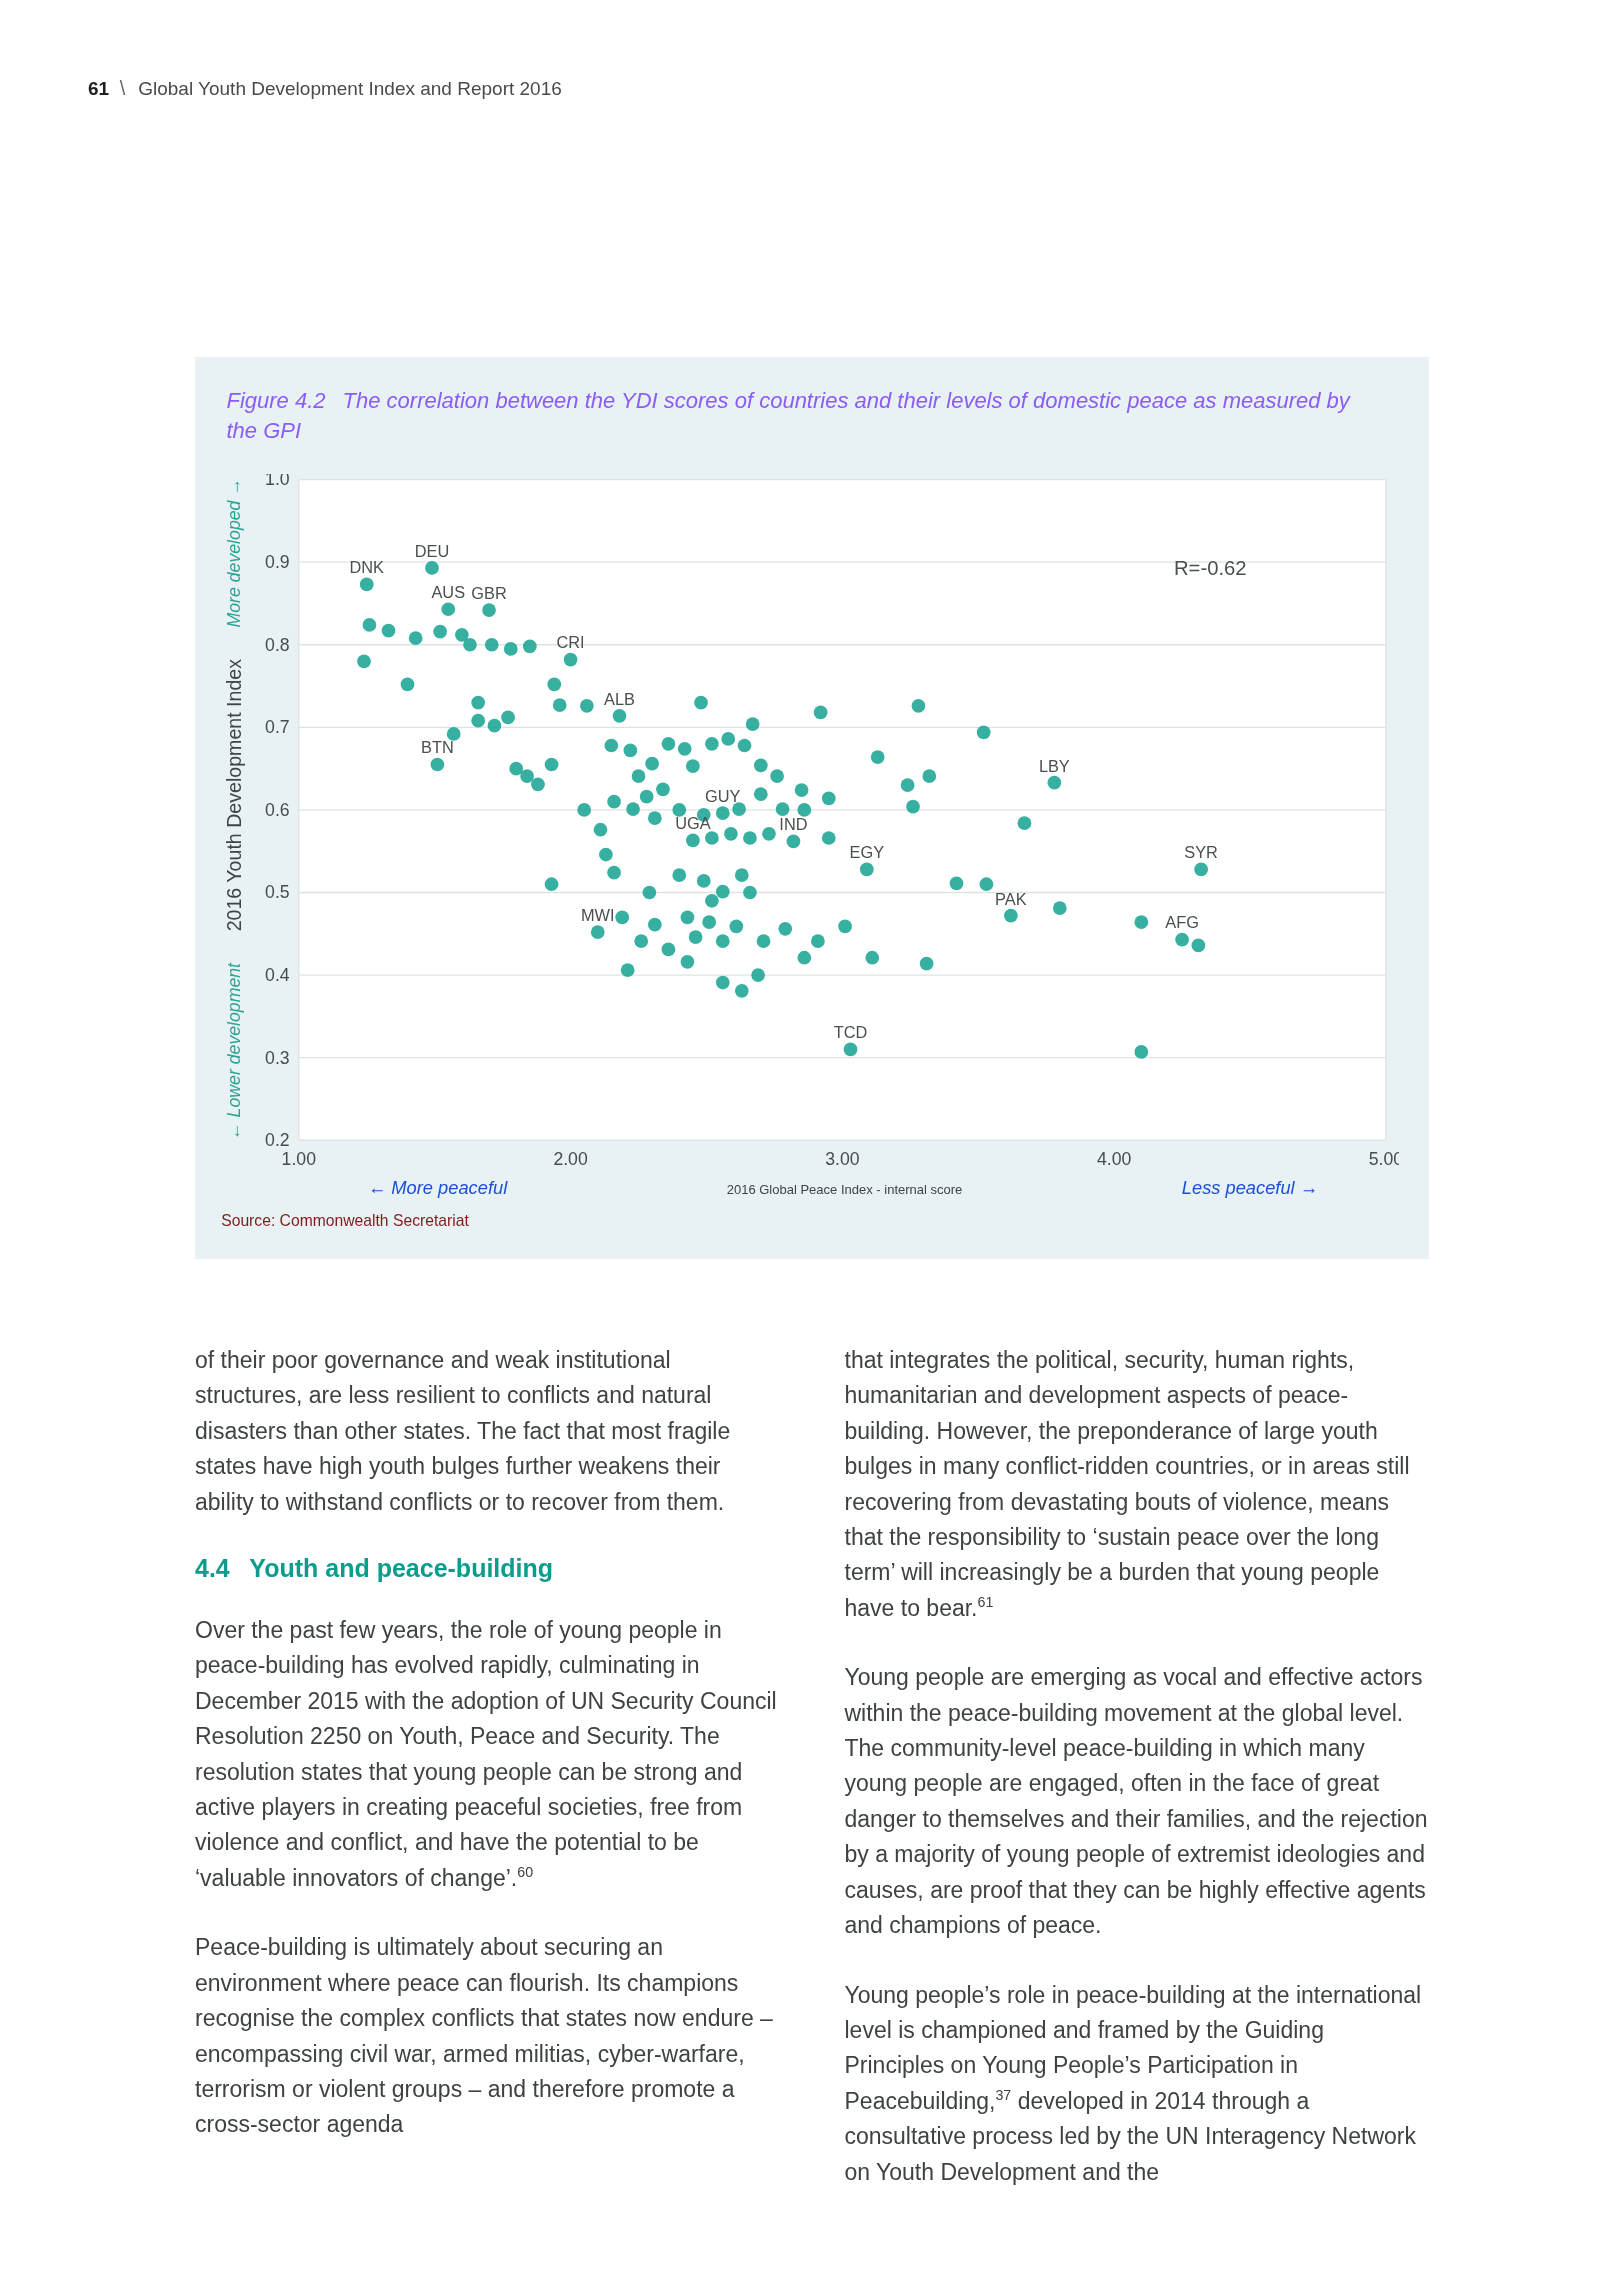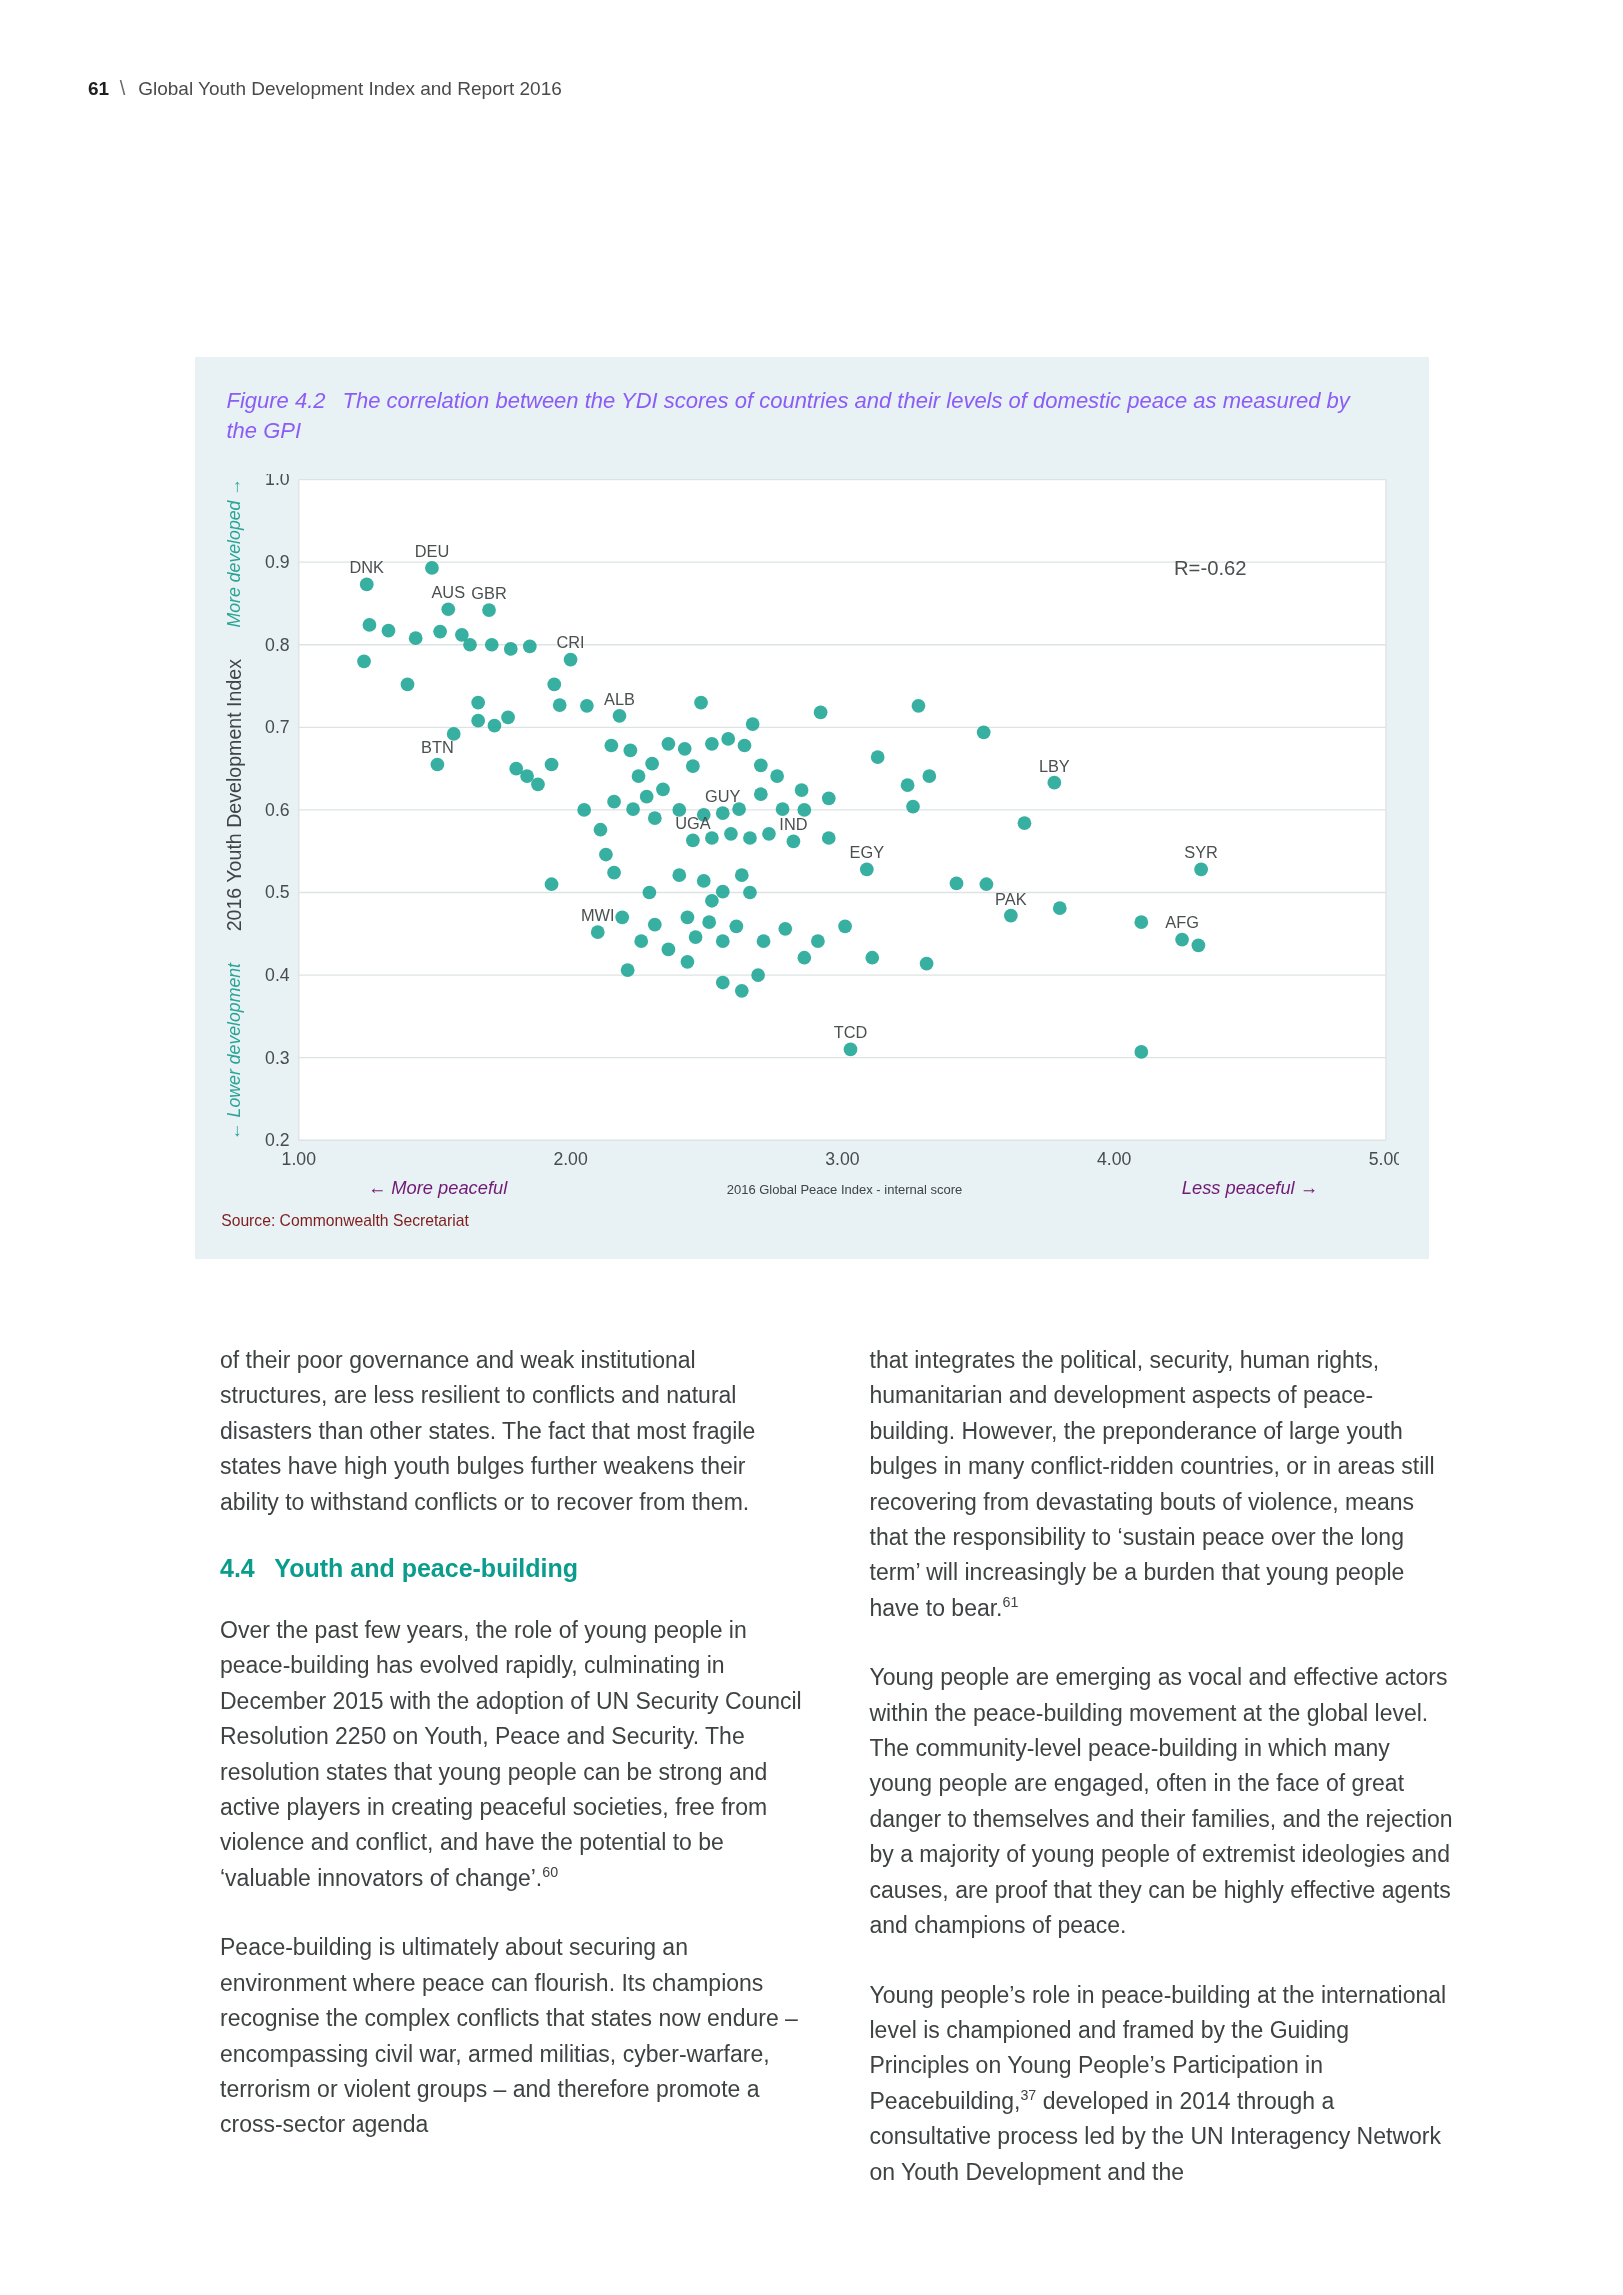--- a/index.html
+++ b/index.html
@@ -40,29 +40,29 @@
 
   .chart-main { flex:1; }
   svg { display:block; }
   svg text { font-family:"Liberation Sans", sans-serif; }
 
   .x-captions {
     display:flex; justify-content:space-between; align-items:baseline;
     margin-left:46px; width:1088px; box-sizing:border-box;
     padding:5.2px 69px 0 69px;
   }
-  .x-captions .teal { color:#701a75; font-style:italic; font-size:18.3px; }
+  .x-captions .teal { color:#1d4ed8; font-style:italic; font-size:18.3px; }
   .x-captions .xtitle { color:#3f4444; font-size:13px; }
 
   .source { margin-top:13px; font-size:15.7px; color:#7f1d1d; padding-left:5.2px; }
 
   
   .columns {
     position:absolute; left:195px; top:1343px; width:1234px;
-    display:grid; grid-template-columns:1fr 1fr; column-gap:65px;margin-left:25px;
+    display:grid; grid-template-columns:1fr 1fr; column-gap:65px;
   }
   .columns p { margin:0 0 34px 0; font-size:23px; line-height:1.54; color:#3e4242; }
   .columns h2 { margin:18.3px 0 30px 0; font-size:25px; color:#0a9c8c; font-weight:bold; }
   .h-num { margin-right:19.6px; }
   sup { font-size:0.62em; }
 </style>
 </head>
 <body>
 
 <div class="page">

